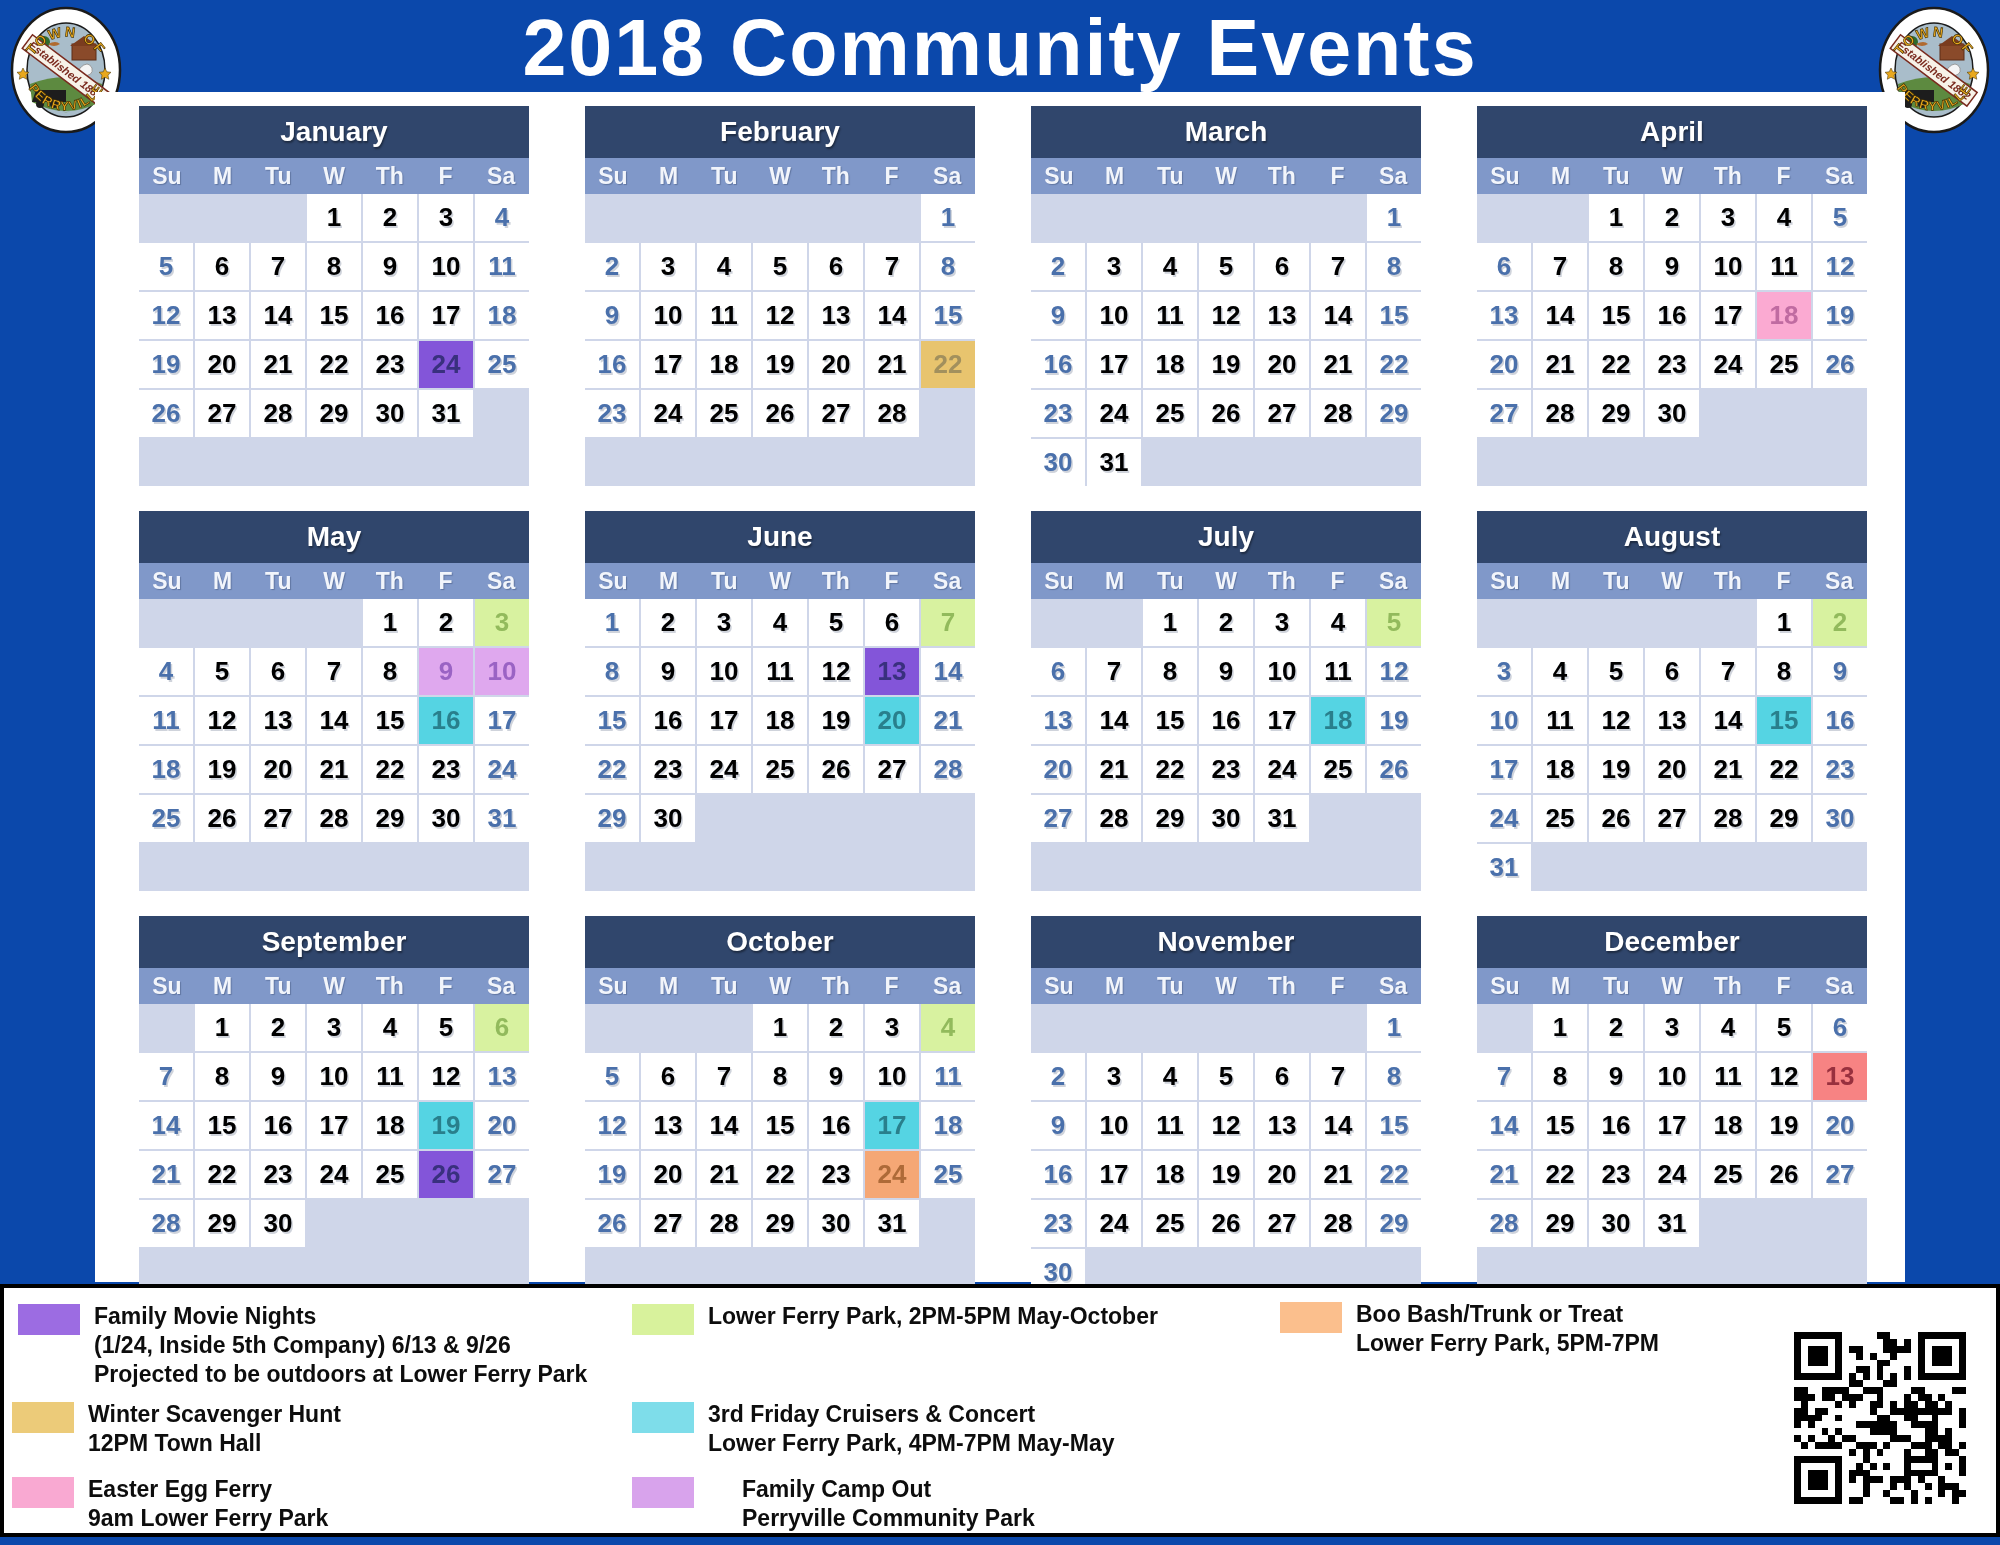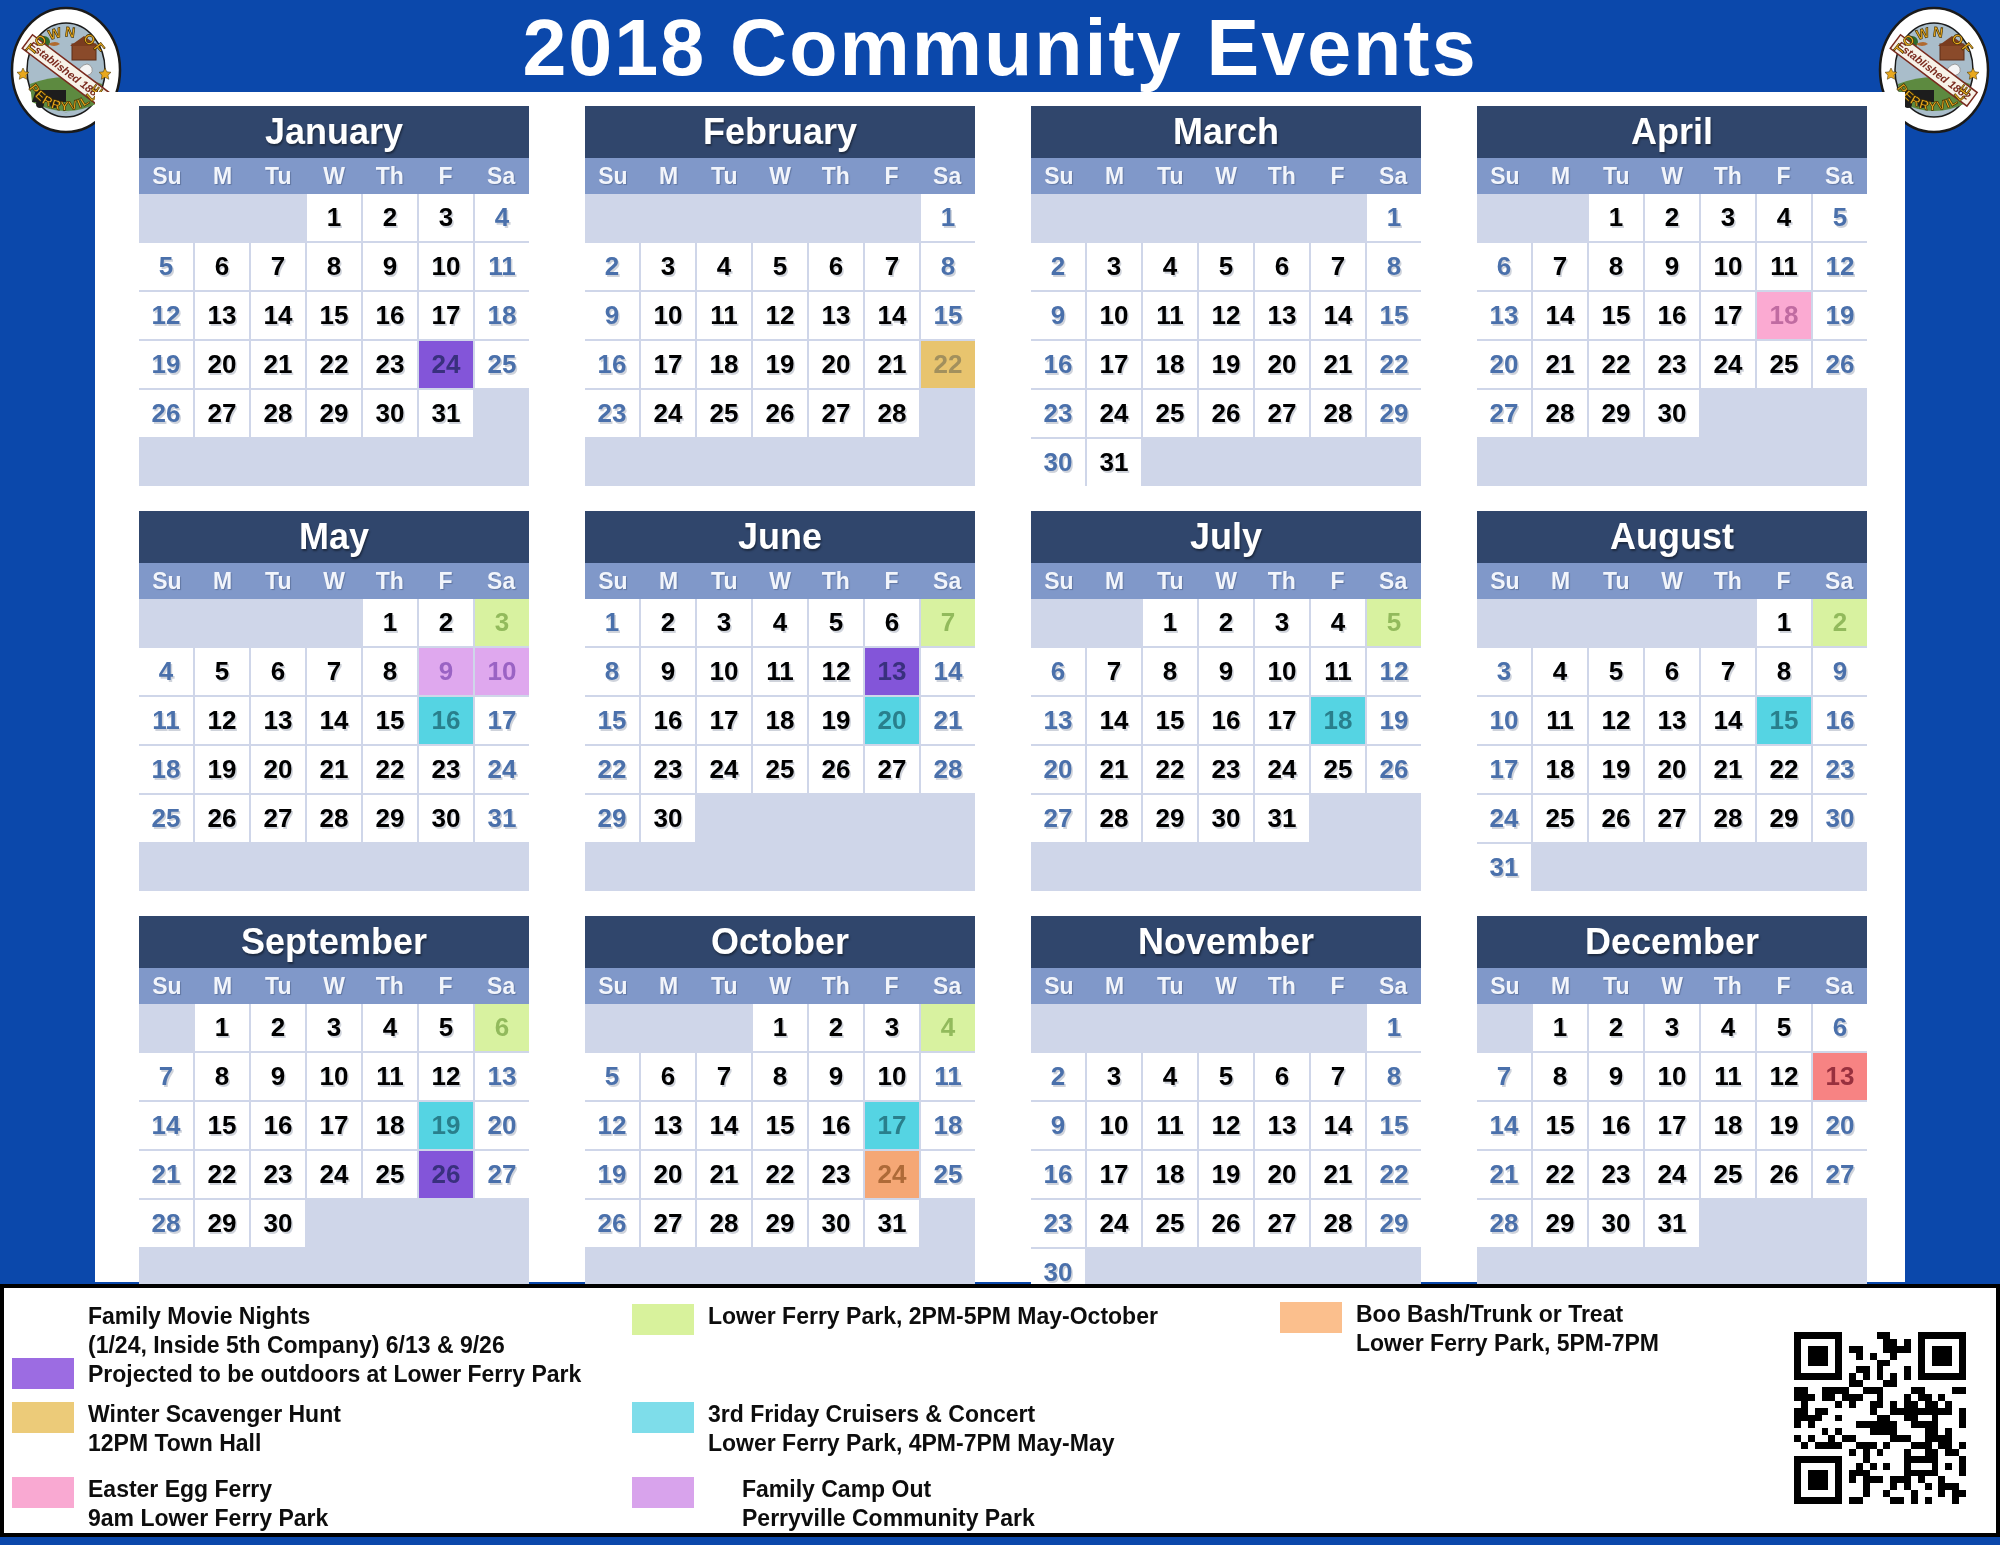--- a/index.html
+++ b/index.html
@@ -20,21 +20,21 @@
     background:#ffffff;
   }
   .cal-grid{
     position:absolute;left:44px;top:14px;
     display:grid;grid-template-columns:repeat(4,390px);
     grid-auto-rows:380px;column-gap:56px;row-gap:25px;
   }
   .month{width:390px;height:380px;}
   .month-title{
     height:52px;line-height:52px;background:#30466c;color:#fff;
-    font-size:36px;font-weight:bold;text-align:center;
+    font-size:28px;font-weight:bold;text-align:center;
     text-shadow:1px 2px 2px rgba(0,0,0,.4);
   }
   .dow-row{
     display:grid;grid-template-columns:repeat(7,1fr);
     background:#8098c9;height:36px;line-height:36px;
   }
   .dow{
     text-align:center;color:#f2f5fb;font-size:23px;font-weight:bold;
     text-shadow:1px 1px 1px rgba(70,90,130,.55);
   }
@@ -1004,21 +1004,21 @@
       <rect x="0" y="0" width="48.16" height="48.16" fill="#000" shape-rendering="crispEdges"></rect>
       <rect x="6.88" y="6.88" width="34.4" height="34.4" fill="#fff" shape-rendering="crispEdges"></rect>
       <rect x="13.76" y="13.76" width="20.64" height="20.64" fill="#000" shape-rendering="crispEdges"></rect>
       <rect x="123.84" y="0" width="48.16" height="48.16" fill="#000" shape-rendering="crispEdges"></rect>
       <rect x="130.72" y="6.88" width="34.4" height="34.4" fill="#fff" shape-rendering="crispEdges"></rect>
       <rect x="137.6" y="13.76" width="20.64" height="20.64" fill="#000" shape-rendering="crispEdges"></rect>
       <rect x="0" y="123.84" width="48.16" height="48.16" fill="#000" shape-rendering="crispEdges"></rect>
       <rect x="6.88" y="130.72" width="34.4" height="34.4" fill="#fff" shape-rendering="crispEdges"></rect>
       <rect x="13.76" y="137.6" width="20.64" height="20.64" fill="#000" shape-rendering="crispEdges"></rect>
     </svg>
-<div class="lg-item" style="left: 8px; top: 14px; align-items: flex-end;">
+<div class="lg-item" style="left: 14px; top: 14px;">
       <div class="lg-swatch" style="background: rgb(156, 108, 226);"></div>
       <div class="lg-text">
         <div class="line">Family Movie Nights</div>
         <div class="line">(1/24, Inside 5th Company) 6/13 &amp; 9/26</div>
         <div class="line">Projected to be outdoors at Lower Ferry Park</div>
       </div>
     </div>
     <div class="lg-item" style="left: 8px; top: 112px;">
       <div class="lg-swatch" style="background: rgb(236, 203, 121);"></div>
       <div class="lg-text">

